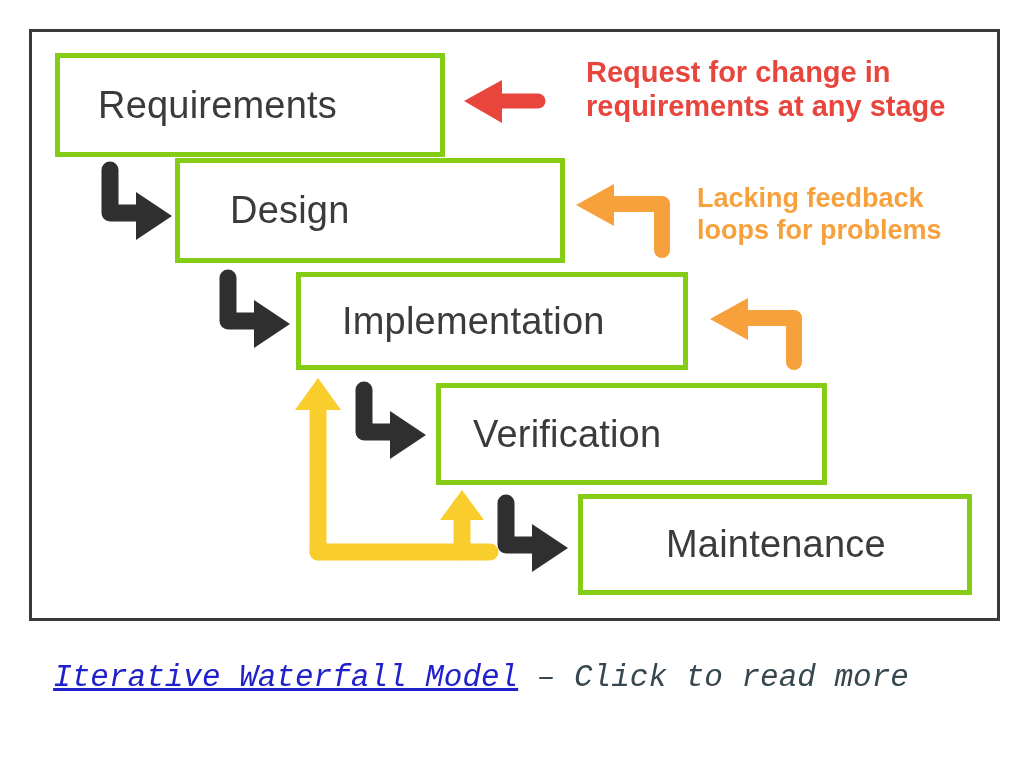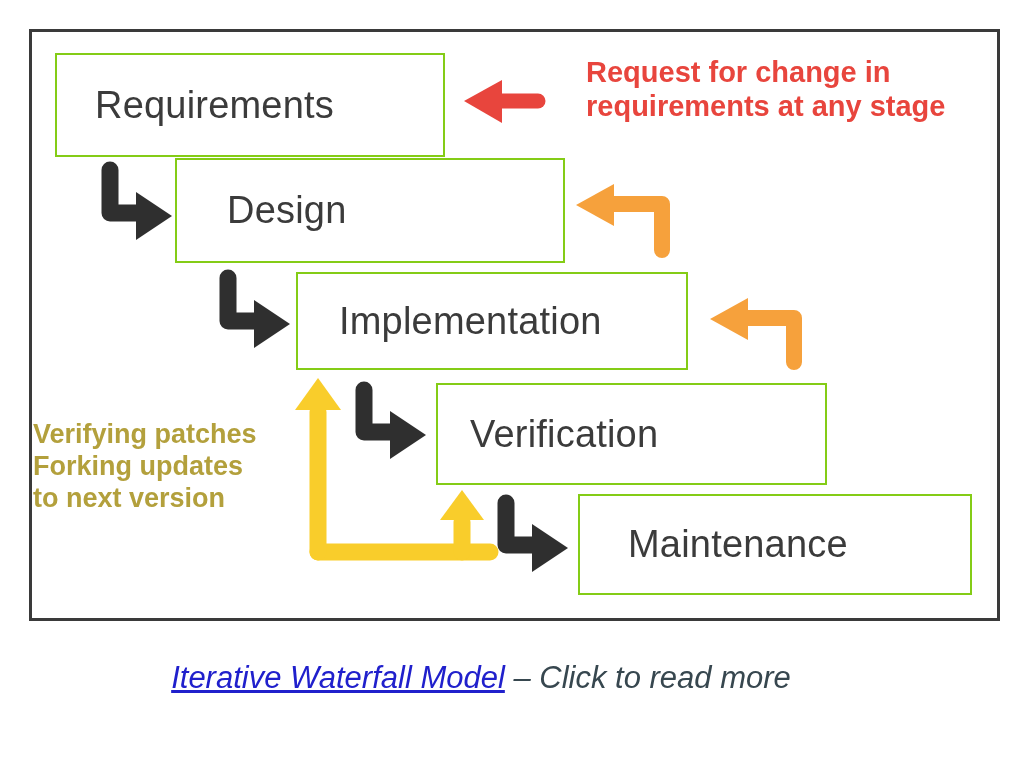--- a/index.html
+++ b/index.html
@@ -31,21 +31,21 @@
     border: 3px solid #3a3a3a;
     box-sizing: border-box;
     background: #ffffff;
   }
 
   
   .stage-box {
     position: absolute;
     box-sizing: border-box;
     background: #ffffff;
-    border: 2px solid #84cc16;
+    border: 5px solid #84cc16;
     display: flex;
     align-items: center;
     z-index: 6;
   }
   .stage-label {
     font-family: "Liberation Sans", sans-serif;
     font-size: 38px;
     color: #3b3b3b;
     letter-spacing: 0.2px;
     white-space: nowrap;
@@ -57,21 +57,21 @@
   #box-design       { left: 175px; top: 158px; width: 390px; height: 105px; }
   #box-design .stage-label { margin-left: 50px; }
 
   #box-implementation { left: 296px; top: 272px; width: 392px; height: 98px; }
   #box-implementation .stage-label { margin-left: 41px; }
 
   #box-verification { left: 436px; top: 383px; width: 391px; height: 102px; }
   #box-verification .stage-label { margin-left: 32px; }
 
   #box-maintenance  { left: 578px; top: 494px; width: 394px; height: 101px; }
-  #box-maintenance .stage-label { margin-left: 48px; }
+  #box-maintenance .stage-label { margin-left: 83px; }
 
   
   .annotation {
     position: absolute;
     font-family: "Liberation Sans", sans-serif;
     font-weight: bold;
     line-height: 1.18;
     white-space: pre-line;
     z-index: 7;
   }
@@ -101,21 +101,21 @@
     pointer-events: none;
   }
 
   
   .caption {
     position: absolute;
     left: 0;
     top: 660px;
     width: 962px;
     text-align: center;
-    font-family: Liberation Sans, sans-serif;
+    font-family: Liberation Mono, monospace;
     font-size: 31px;
     font-style: italic;
     color: #37474f;
     white-space: nowrap;
   }
   .caption-link {
     color: #2020cc;
     text-decoration: underline;
     font-style: italic;
     cursor: pointer;
@@ -197,22 +197,21 @@
     <span class="stage-label">Verification</span>
   </div>
 
   <div class="stage-box" id="box-maintenance">
     <span class="stage-label">Maintenance</span>
   </div>
 
   <div class="annotation" id="ann-request">Request for change in
 requirements at any stage</div>
 
-
-  <div class="annotation" id="ann-verifying">Verifying patches
-Forking updates
-to next version</div>
+  <div class="annotation" id="ann-feedback">Lacking feedback
+loops for problems</div>
+
 
   <div class="caption">
     <span class="caption-link">Iterative Waterfall Model</span><span class="caption-rest"> – Click to read more</span>
   </div>
 
 </div>
 
 </body></html>

